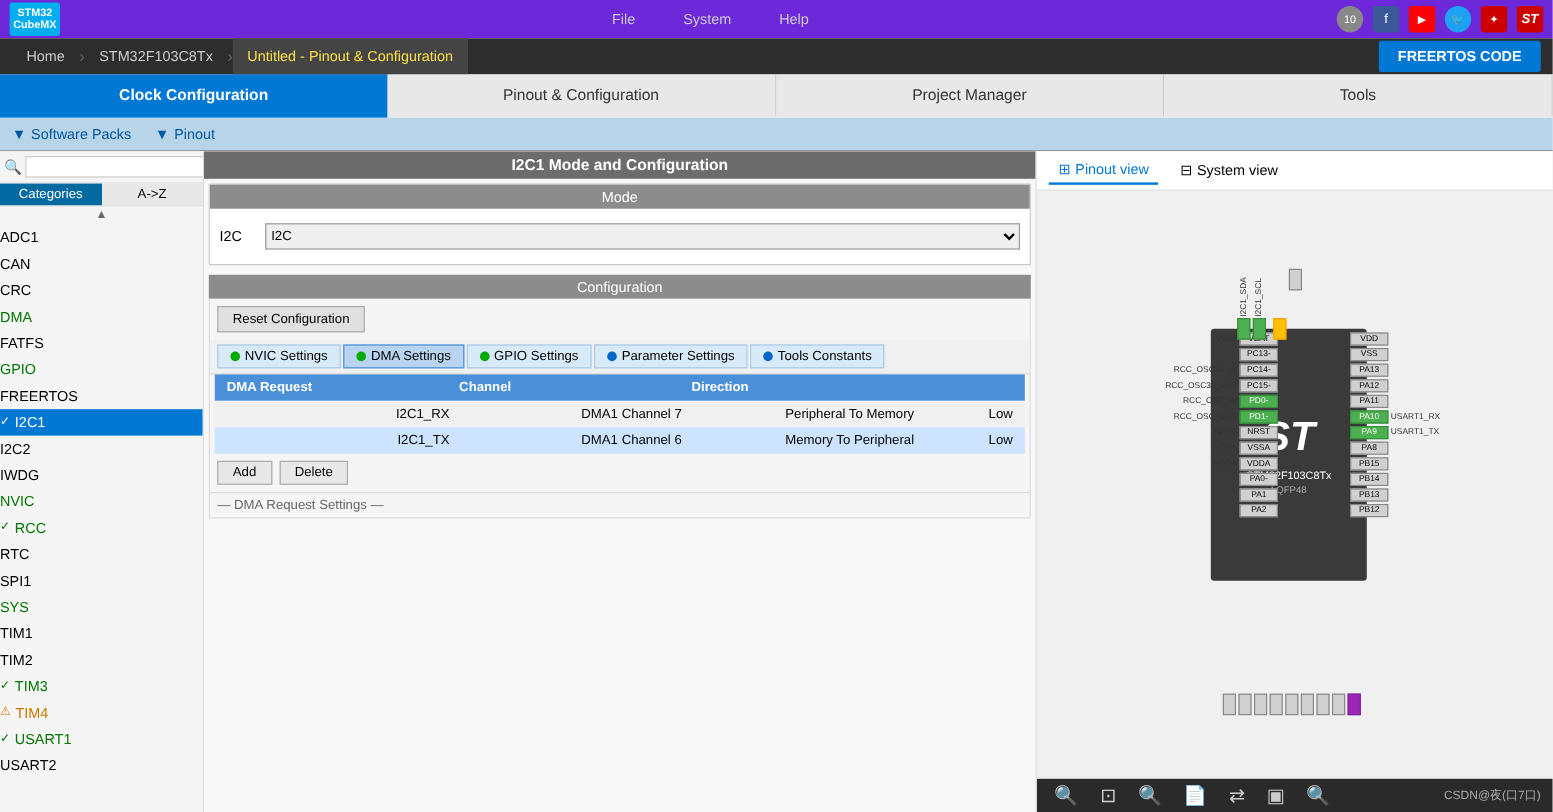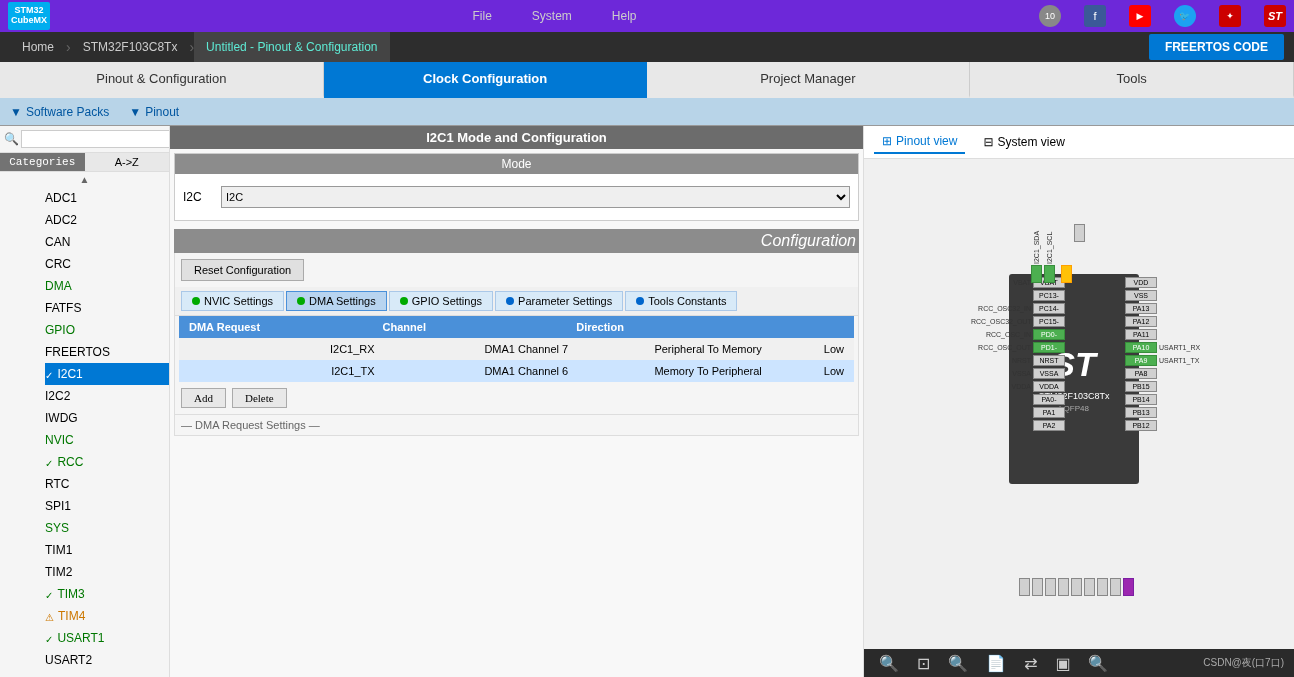--- a/index.html
+++ b/index.html
@@ -5,31 +5,31 @@
     * { box-sizing: border-box; margin: 0; padding: 0; }
     body { font-family: 'Segoe UI', Arial, sans-serif; font-size: 12px; background: #f0f0f0; width: 1294px; height: 677px; overflow: hidden; }
 
     
     .top-bar { background: #6d28d9; display: flex; align-items: center; height: 32px; padding: 0 8px; }
     .logo-area { display: flex; align-items: center; margin-right: 20px; }
     .logo-box { background: #00adef; width: 42px; height: 28px; display: flex; align-items: center; justify-content: center; border-radius: 2px; }
     .logo-text { color: white; font-size: 9px; font-weight: bold; line-height: 1.1; text-align: center; }
     .menu-items { display: flex; flex: 1; gap: 40px; justify-content: center; }
     .menu-item { color: #ccc; font-size: 12px; cursor: pointer; }
-    .top-icons { display: flex; align-items: center; gap: 23px; }
+    .top-icons { display: flex; align-items: center; gap: 8px; }
     .icon-circle-10 { background: #888; color: white; font-size: 9px; border-radius: 50%; width: 22px; height: 22px; display: flex; align-items: center; justify-content: center; }
     .icon-fb { background: #3b5998; color: white; width: 22px; height: 22px; border-radius: 3px; display: flex; align-items: center; justify-content: center; font-size: 11px; }
     .icon-yt { background: #ff0000; color: white; width: 22px; height: 22px; border-radius: 3px; display: flex; align-items: center; justify-content: center; font-size: 9px; }
     .icon-tw { background: #1da1f2; color: white; width: 22px; height: 22px; border-radius: 50%; display: flex; align-items: center; justify-content: center; font-size: 9px; }
     .icon-st { background: #cc0000; color: white; width: 22px; height: 22px; border-radius: 3px; display: flex; align-items: center; justify-content: center; font-size: 9px; }
 
     
     .breadcrumb { background: #2d2d2d; display: flex; align-items: center; height: 30px; padding: 0 10px; gap: 0; }
     .breadcrumb-item { color: #ccc; font-size: 12px; padding: 0 12px; height: 30px; display: flex; align-items: center; cursor: pointer; }
-    .breadcrumb-item.active { background: #444; color: #5eead4; }
+    .breadcrumb-item.active { background: #444; color: #fde047; }
     .breadcrumb-sep { color: #666; font-size: 14px; }
     .generate-btn { margin-left: auto; background: #0078d4; color: white; border: none; padding: 6px 16px; font-size: 12px; font-weight: bold; cursor: pointer; border-radius: 2px; }
 
     
     .tab-bar { display: flex; height: 36px; }
     .tab { flex: 1; display: flex; align-items: center; justify-content: center; font-size: 13px; cursor: pointer; border-bottom: 3px solid transparent; }
     .tab.active { background: #0078d4; color: white; font-weight: bold; }
     .tab.inactive { background: #e8e8e8; color: #333; border-right: 1px solid #ccc; }
 
     
@@ -38,54 +38,54 @@
 
     
     .main-layout { display: flex; height: calc(677px - 32px - 30px - 36px - 28px); }
 
     
     .sidebar { width: 170px; background: #f5f5f5; border-right: 1px solid #ddd; display: flex; flex-direction: column; overflow: hidden; }
     .sidebar-search { display: flex; align-items: center; padding: 4px; border-bottom: 1px solid #ddd; gap: 2px; }
     .sidebar-search input { flex: 1; border: 1px solid #ccc; padding: 2px 4px; font-size: 11px; height: 20px; }
     .sidebar-tabs { display: flex; border-bottom: 1px solid #ddd; }
     .sidebar-tab { flex: 1; text-align: center; padding: 3px; font-size: 11px; cursor: pointer; background: #e8e8e8; }
-    .sidebar-tab.active { background: #737373; color: white; font-family: Liberation Mono, monospace; }
+    .sidebar-tab.active { background: #0369a1; color: white; }
     .sidebar-list { overflow-y: auto; flex: 1; }
-    .sidebar-item { padding: 4px 0; font-size: 12px; cursor: pointer; display: flex; align-items: flex-end; gap: 4px; margin-left: 45px; }
+    .sidebar-item { padding: 4px 0; font-size: 12px; cursor: pointer; display: flex; align-items: flex-start; gap: 4px; }
     .sidebar-item.selected { background: #0078d4; color: white; }
     .sidebar-item.enabled { color: #007700; }
     .sidebar-item.warning { color: #cc7700; }
     .check-icon { font-size: 10px; }
     .warn-icon { font-size: 10px; }
     .scroll-indicator { text-align: center; color: #666; font-size: 10px; padding: 2px; }
 
     
     .center-panel { flex: 1; background: #f8f8f8; display: flex; flex-direction: column; border-right: 1px solid #ddd; overflow: hidden; }
     .config-title { background: #6c6c6c; color: white; text-align: center; padding: 4px; font-size: 13px; font-weight: bold; }
     .section-header { background: #8c8c8c; color: white; text-align: center; padding: 3px; font-size: 12px; }
     .mode-row { display: flex; align-items: center; gap: 8px; margin: 4px 0; }
     .mode-label { font-size: 12px; width: 30px; }
     .mode-select { flex: 1; height: 22px; font-size: 11px; border: 1px solid #999; }
-    .config-section-header { background: #8c8c8c; color: white; text-align: right; padding: 3px; font-size: 16px; font-style: italic; }
+    .config-section-header { background: #8c8c8c; color: white; text-align: center; padding: 3px; font-size: 12px; }
     .reset-btn { background: #e0e0e0; border: 1px solid #aaa; padding: 4px 12px; font-size: 11px; cursor: pointer; margin: 6px; }
 
     .settings-tabs { display: flex; flex-wrap: wrap; gap: 2px; padding: 4px 6px; background: #f0f0f0; border-bottom: 1px solid #ddd; }
     .settings-tab { background: #d8eaf8; border: 1px solid #aac8e8; padding: 3px 10px; font-size: 11px; cursor: pointer; display: flex; align-items: center; gap: 4px; }
     .settings-tab .dot { width: 8px; height: 8px; border-radius: 50%; background: #00aa00; display: inline-block; }
     .settings-tab .dot-blue { background: #0066cc; }
 
     .table-header { display: flex; background: #4a90d9; color: white; padding: 3px 6px; font-size: 11px; font-weight: bold; margin: 0 4px; }
     .table-header-cell { flex: 1; padding: 2px 4px; }
     .table-row { display: flex; padding: 3px 6px; font-size: 11px; margin: 0 4px; cursor: pointer; }
     .table-row:nth-child(even) { background: #f0f0f0; }
     .table-row.selected { background: #cce4ff; }
     .table-cell { flex: 1; padding: 2px 4px; text-align: right; }
 
     .action-btns { display: flex; gap: 6px; padding: 6px; }
-    .action-btn { background: #e8e8e8; border: 1px solid #aaa; padding: 3px 12px; font-size: 11px; cursor: pointer; font-family: Liberation Serif, serif; }
+    .action-btn { background: #e8e8e8; border: 1px solid #aaa; padding: 3px 12px; font-size: 11px; cursor: pointer; }
 
     .dma-settings-label { color: #666; font-size: 11px; padding: 4px 6px; border-top: 1px solid #ddd; }
 
     
     .right-panel { width: 430px; background: #f0f0f0; display: flex; flex-direction: column; overflow: hidden; }
     .view-tabs { display: flex; align-items: center; padding: 4px 10px; gap: 10px; border-bottom: 1px solid #ddd; background: white; }
     .view-tab { display: flex; align-items: center; gap: 4px; font-size: 12px; cursor: pointer; padding: 4px 8px; }
     .view-tab.active { color: #0078d4; border-bottom: 2px solid #0078d4; }
 
     .chip-area { flex: 1; display: flex; align-items: center; justify-content: center; position: relative; overflow: hidden; }
@@ -118,22 +118,22 @@
 <div class="breadcrumb">
   <span class="breadcrumb-item">Home</span>
   <span class="breadcrumb-sep">›</span>
   <span class="breadcrumb-item">STM32F103C8Tx</span>
   <span class="breadcrumb-sep">›</span>
   <span class="breadcrumb-item active">Untitled - Pinout &amp; Configuration</span>
   <button class="generate-btn">FREERTOS CODE</button>
 </div>
 
 <div class="tab-bar">
+  <div class="tab active">Clock Configuration</div>
   <div class="tab inactive">Pinout &amp; Configuration</div>
-  <div class="tab active">Clock Configuration</div>
   <div class="tab inactive">Project Manager</div>
   <div class="tab inactive">Tools</div>
 </div>
 
 <div class="sub-tab-bar">
   <span class="sub-tab">
     <span>▼</span>
     <span>Software Packs</span>
   </span>
   <span class="sub-tab">
@@ -153,23 +153,20 @@
     <div class="sidebar-tabs">
       <div class="sidebar-tab active">Categories</div>
       <div class="sidebar-tab">A-&gt;Z</div>
     </div>
     <div class="scroll-indicator">▲</div>
     <div class="sidebar-list">
       <div class="sidebar-item">
           <span>ADC1</span>
         </div>
       <div class="sidebar-item">
-          <span>ADC2</span>
-        </div>
-      <div class="sidebar-item">
           <span>CAN</span>
         </div>
       <div class="sidebar-item">
           <span>CRC</span>
         </div>
       <div class="sidebar-item enabled">
           <span>DMA</span>
         </div>
       <div class="sidebar-item">
           <span>FATFS</span>

